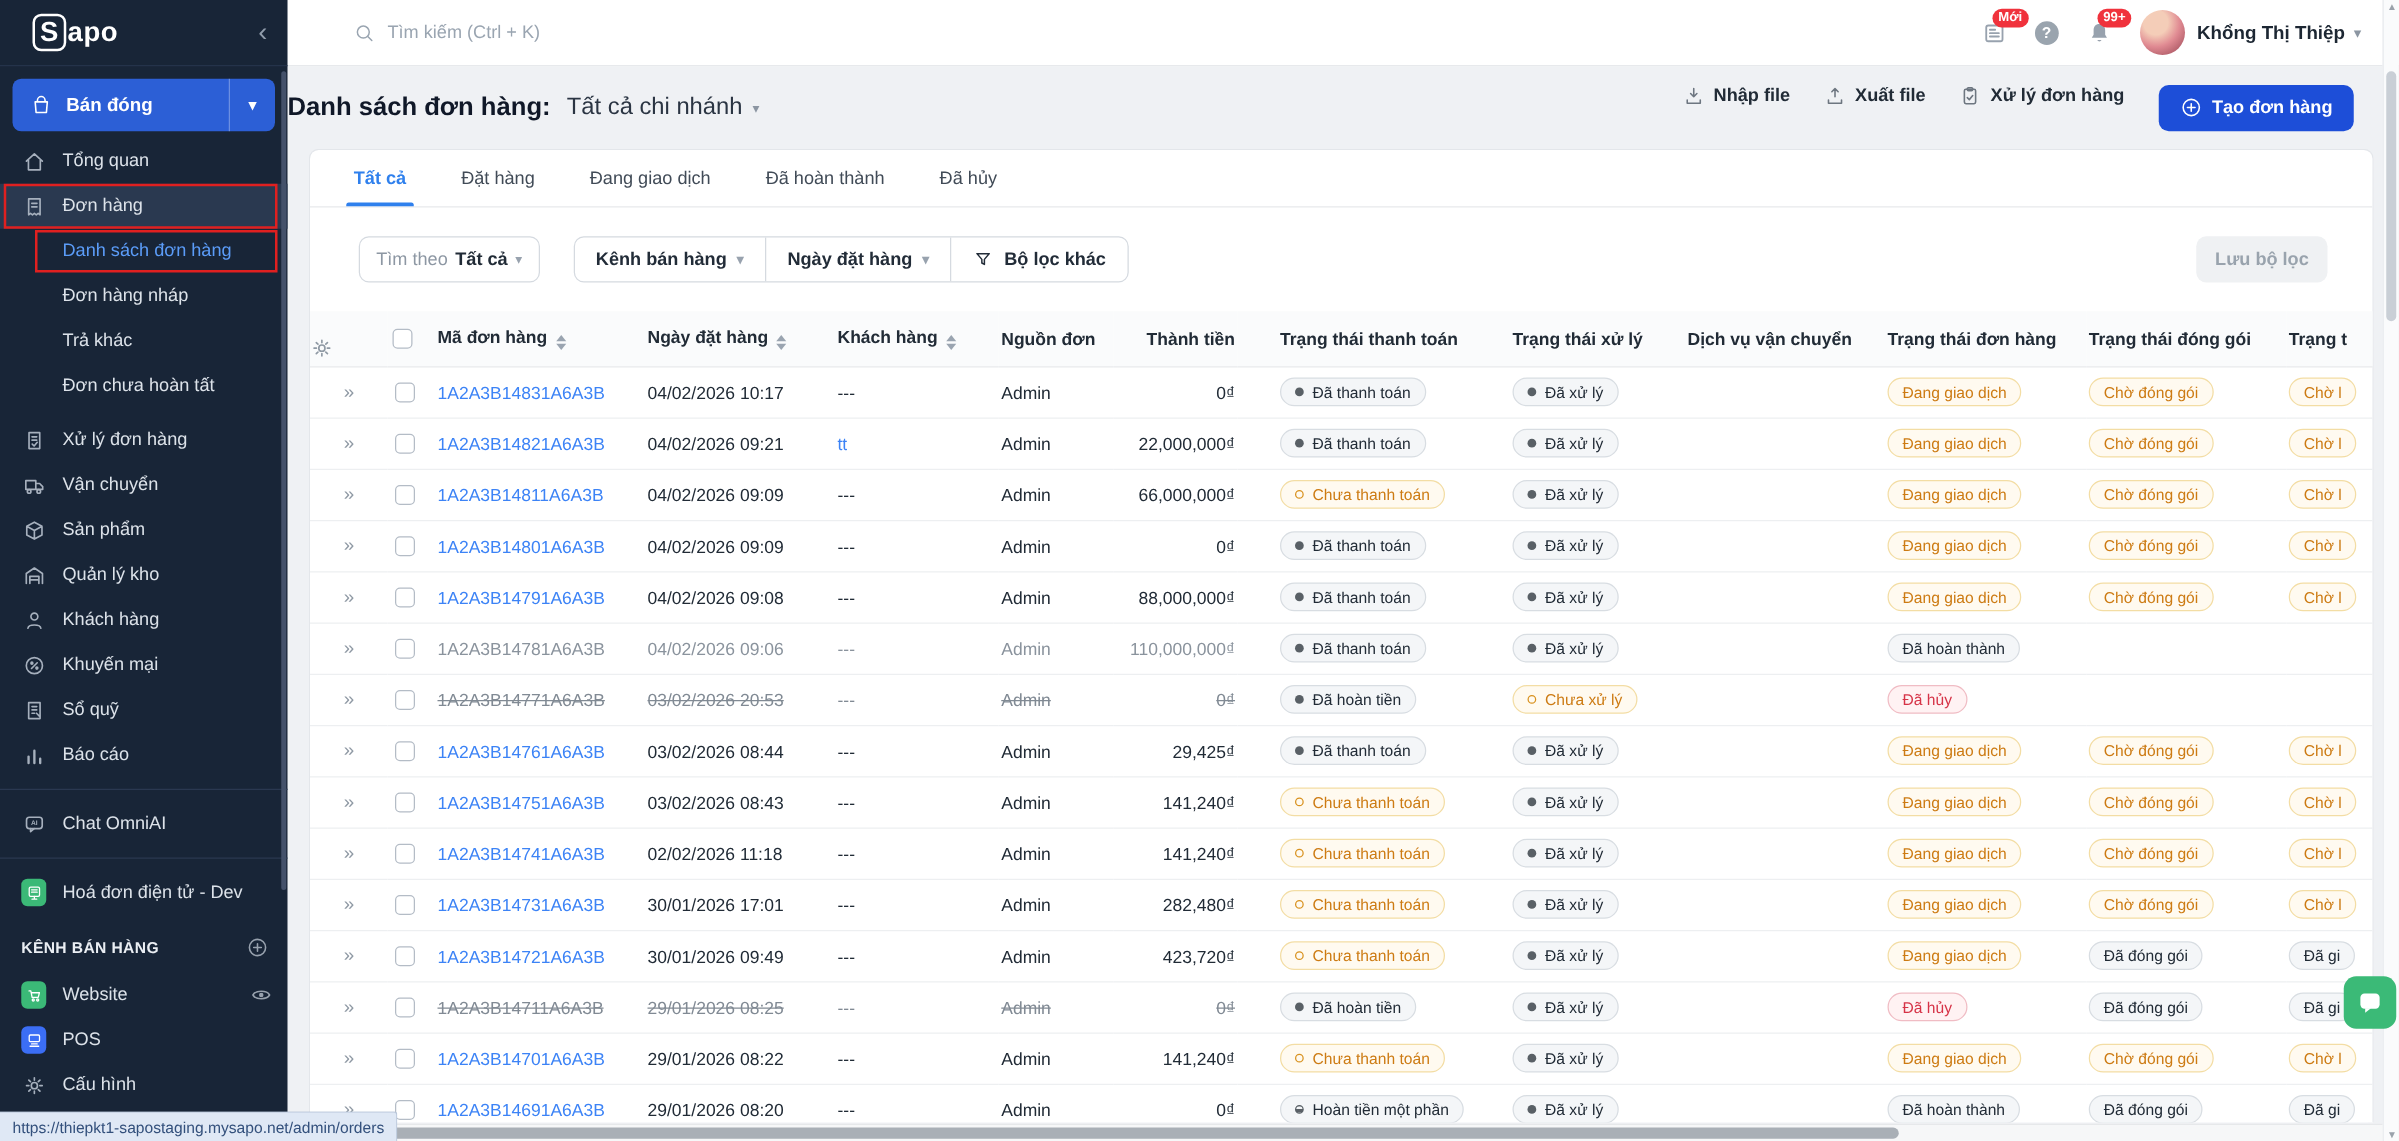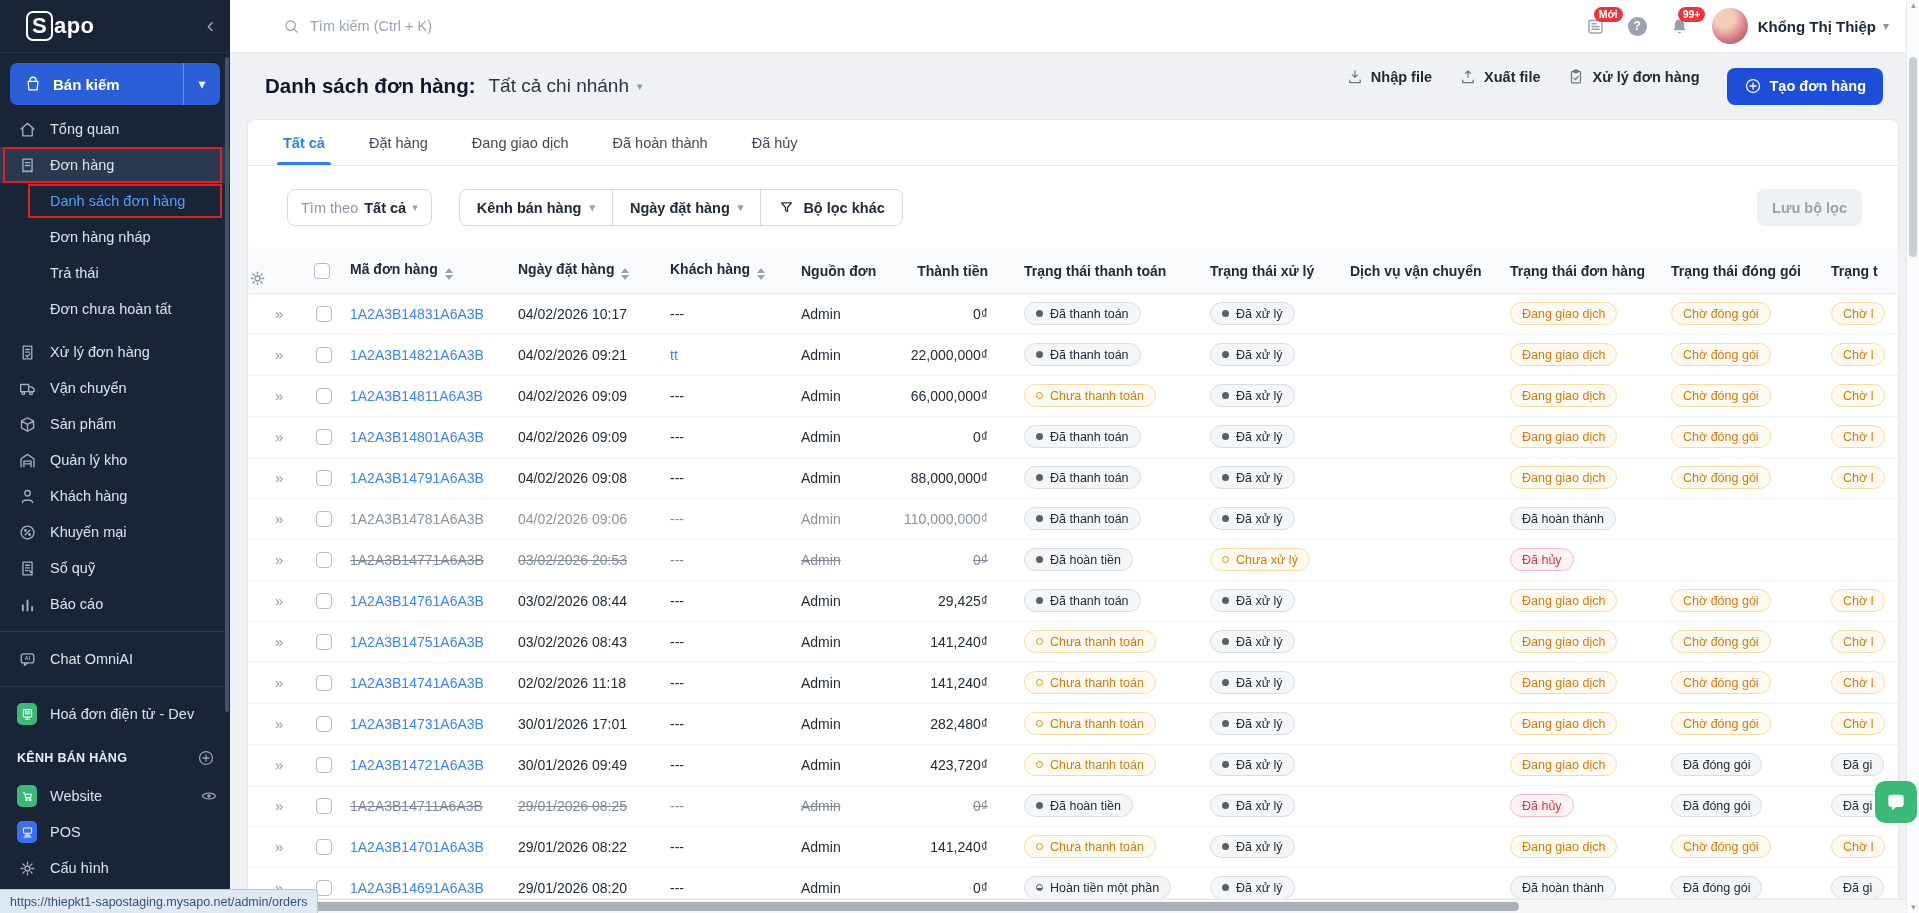--- a/index.html
+++ b/index.html
@@ -42,21 +42,21 @@
   .tb-right { margin-left:auto; display:flex; align-items:center; padding-right:30px; }
   .tb-icbtn { position:relative; color:#98a2ae; margin-left:22px; cursor:pointer; }
   .pill { position:absolute; top:-9px; left:9px; background:#f0323c; color:#fff; font-size:10.5px; font-weight:700; padding:1.5px 5px; border-radius:9px; line-height:1.2; white-space:nowrap; }
   .help-circle { width:19px; height:19px; border-radius:50%; background:#9aa4ae; color:#fff; font-size:12.5px; font-weight:700; display:flex; align-items:center; justify-content:center; }
   .avatar { width:36px; height:36px; border-radius:50%; margin-left:22px; background:radial-gradient(circle at 35% 28%, #f4cdb8 0 28%, #e08a92 55%, #93404f 100%); cursor:pointer; }
   .tb-name { font-size:15px; font-weight:700; color:#1d2733; margin:0 7px 0 10px; cursor:pointer; }
   .tb-chev { color:#8c96a2; font-size:12px; cursor:pointer; }
 
   
   .main { position:absolute; left:230px; top:53px; width:1676px; height:846px; background:#eff1f4; }
-  .page-header { height:66px; display:flex; align-items:center; padding-left:35px; padding-right:23px; }
+  .page-header { height:66px; display:flex; align-items:center; padding-right:23px; }
   .ph-title { font-size:20.5px; font-weight:700; color:#101828; }
   .ph-branch { font-size:19px; font-weight:500; color:#2b3543; margin-left:13px; display:flex; align-items:center; gap:8px; cursor:pointer;justify-content:center; }
   .ph-branch .tb-chev { font-size:11px; }
   .ph-actions { margin-left:auto; display:flex; align-items:flex-start; gap:27px; }
   .ph-btn { display:flex; align-items:center; gap:7px; font-size:14.5px; font-weight:700; color:#212b36; cursor:pointer; }
   .ph-btn .ic { color:#6d7680; }
   .btn-primary { background:#1d4ed8; color:#fff; height:37px; padding:0 17px; border-radius:8px; display:flex; align-items:center; gap:8px; font-size:14.5px; font-weight:700; border:none; cursor:pointer; }
 
   
   .card { margin-left:17px; width:1652px; height:779px; background:#fff; border:1px solid #e3e6ea; border-bottom:none; border-radius:8px 8px 0 0; overflow:hidden; position:relative; }
@@ -122,21 +122,21 @@
         <span>apo</span>
       </div>
     <div class="sb-collapse">‹</div>
   </div>
   <div class="sb-primary">
     <span class="pic">
         <svg width="18" height="18" viewBox="0 0 20 20" fill="none" stroke="currentColor" stroke-width="1.4" stroke-linecap="round" stroke-linejoin="round">
           <path d="M6.6 7.2V5.9a3.4 3.4 0 0 1 6.8 0v1.3M4.6 7.2h10.8l-.8 9.4H5.4z"></path>
         </svg>
       </span>
-    <span>Bán kiếm</span>
+    <span>Bán đóng</span>
     <span class="caret-seg">▾</span>
   </div>
   <nav id="sb-menu">
       <div class="sb-item">
         <span class="sb-ic">
           <svg width="19" height="19" viewBox="0 0 20 20" fill="none" stroke="currentColor" stroke-width="1.4" stroke-linecap="round" stroke-linejoin="round">
             <path d="M3.3 9.4 10 3.3l6.7 6.1M5 8.4v8.3h10V8.4"></path>
           </svg>
         </span>
         <span>Tổng quan</span>
@@ -144,21 +144,21 @@
       <div class="sb-item active annotated">
         <span class="sb-ic">
           <svg width="19" height="19" viewBox="0 0 20 20" fill="none" stroke="currentColor" stroke-width="1.4" stroke-linecap="round" stroke-linejoin="round">
             <path d="M5.2 3.3h9.6v13.4l-1.6-1.2-1.6 1.2-1.6-1.2-1.6 1.2-1.6-1.2-1.6 1.2zM7.8 7h4.4M7.8 10h4.4"></path>
           </svg>
         </span>
         <span>Đơn hàng</span>
       </div>
       <div class="sb-sub active annotated">Danh sách đơn hàng</div>
       <div class="sb-sub">Đơn hàng nháp</div>
-      <div class="sb-sub">Trả thái</div>
+      <div class="sb-sub">Trả khác</div>
       <div class="sb-sub">Đơn chưa hoàn tất</div>
       <div class="sb-item gap">
         <span class="sb-ic">
           <svg width="19" height="19" viewBox="0 0 20 20" fill="none" stroke="currentColor" stroke-width="1.4" stroke-linecap="round" stroke-linejoin="round">
             <path d="M5.5 3.3h9v13.4h-9zM8 6.8h4M8 9.6h4M8.2 12.9l1.6 1.6 2.6-3.1"></path>
           </svg>
         </span>
         <span>Xử lý đơn hàng</span>
       </div>
       <div class="sb-item">

